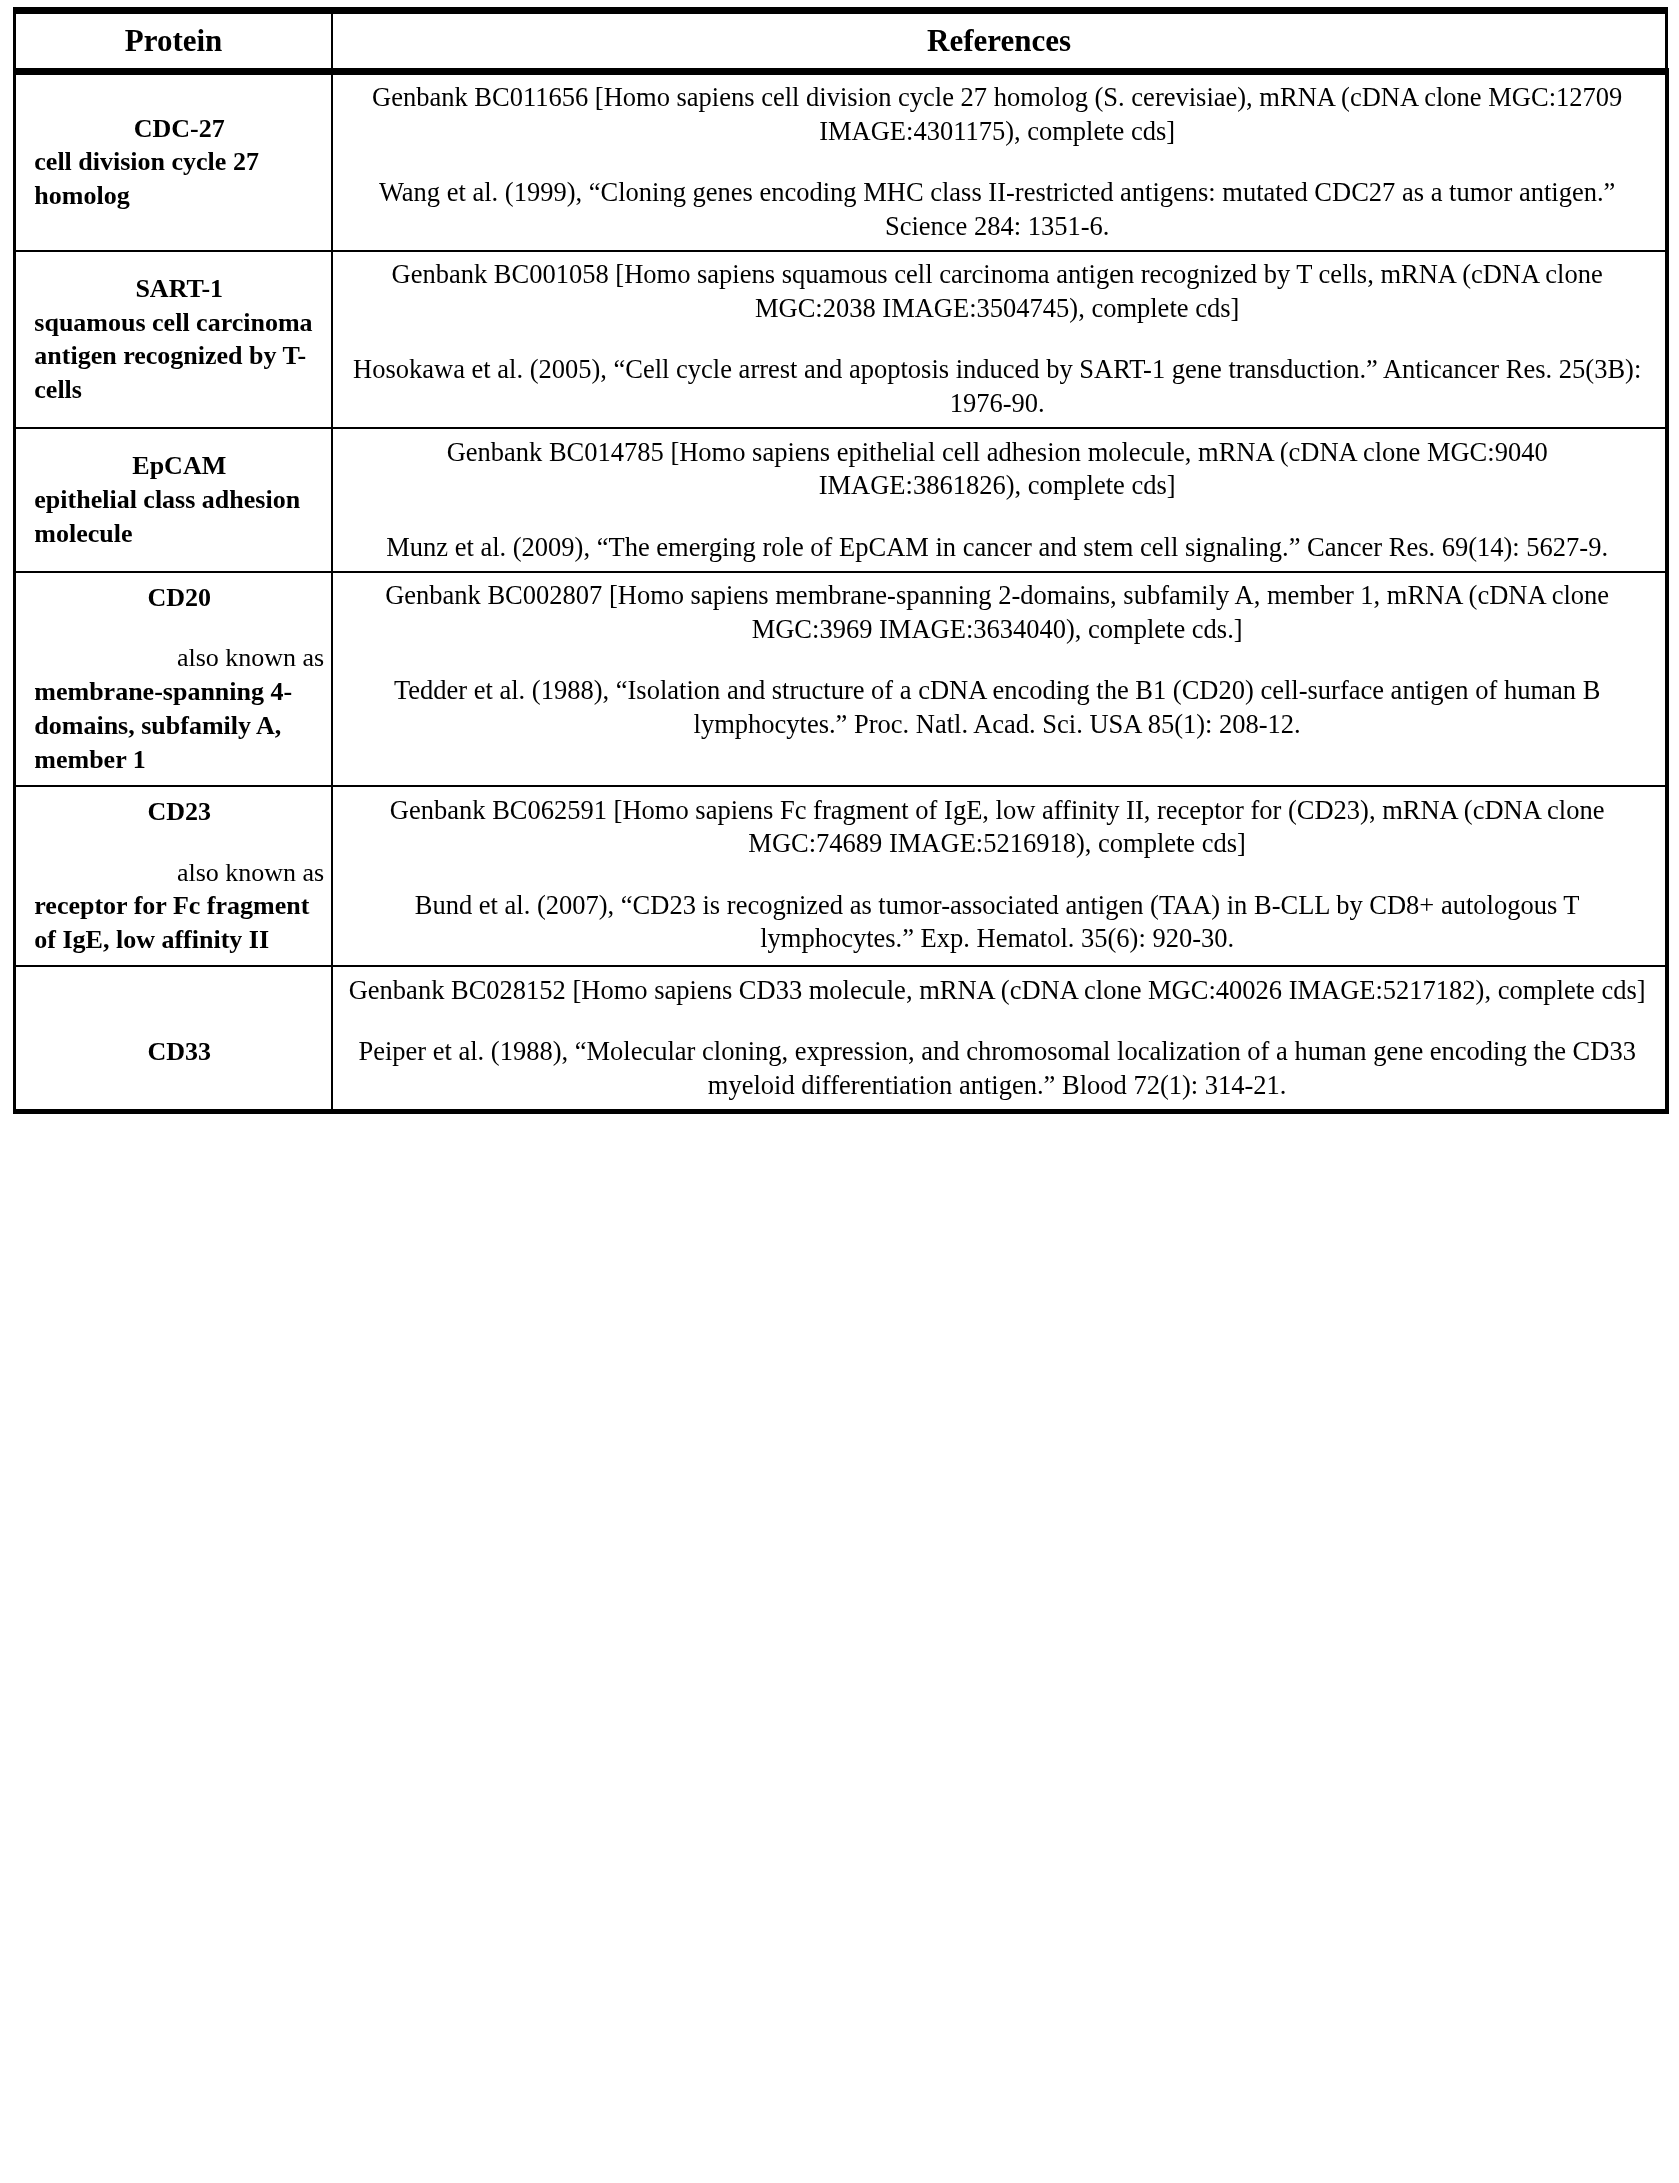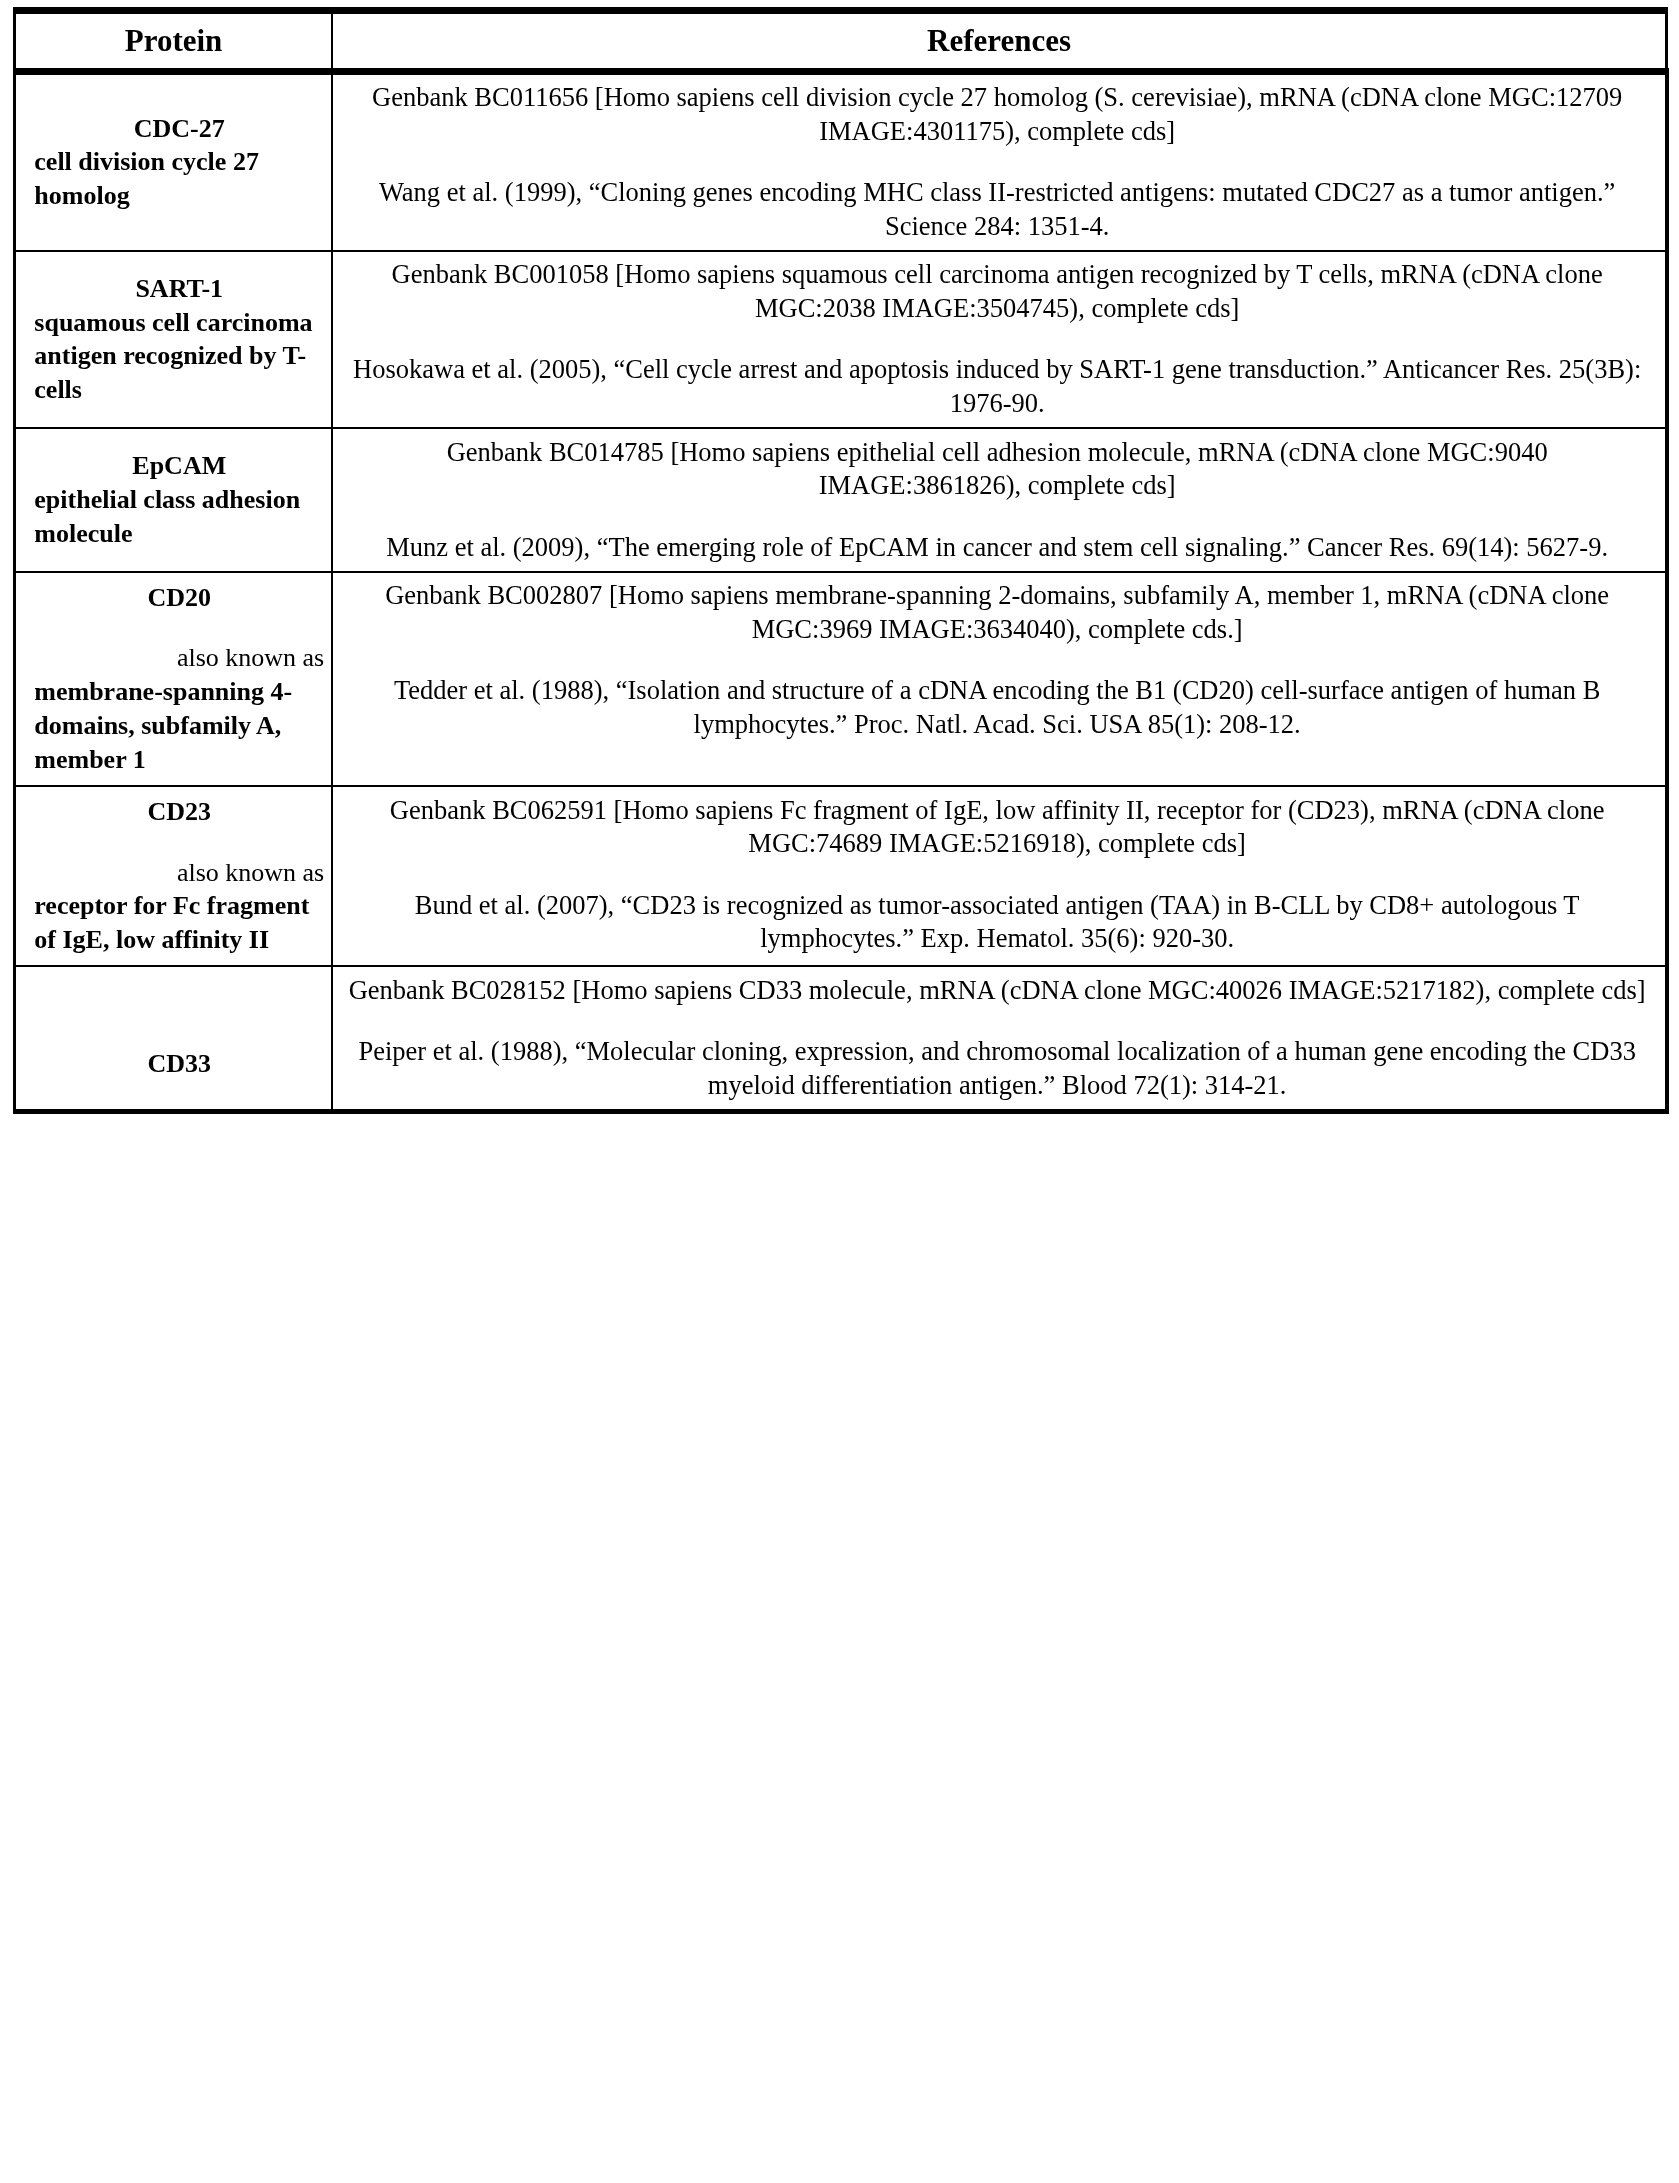--- a/index.html
+++ b/index.html
@@ -97,21 +97,21 @@
     display: block;
     height: 26.5px;
   }
   .ref-para {
     display: block;
   }
   .ref-gap {
     display: block;
     height: 28px;
   }
-  .shift-down { position: relative; top: 26px; }
+  .shift-down { position: relative; top: 14px; }
 </style>
 </head>
 <body>
 
 <div class="page">
 
   <table class="protein-table">
     <colgroup>
       <col class="c-protein">
       <col class="c-refs">
@@ -127,21 +127,21 @@
     <tbody>
 
       <tr>
         <td class="protein-cell">
           <span class="pname">CDC-27</span>
           <span class="pdesc">cell division cycle 27 homolog</span>
         </td>
         <td class="refs-cell">
           <span class="ref-para">Genbank BC011656 [Homo sapiens cell division cycle 27 homolog (S. cerevisiae), mRNA (cDNA clone MGC:12709 IMAGE:4301175), complete cds]</span>
           <span class="ref-gap"></span>
-          <span class="ref-para">Wang et al. (1999), “Cloning genes encoding MHC class II-restricted antigens: mutated CDC27 as a tumor antigen.” Science 284: 1351-4.</span>
+          <span class="ref-para">Wang et al. (1999), “Cloning genes encoding MHC class II-restricted antigens: mutated CDC27 as a tumor antigen.” Science 284: 1351-6.</span>
         </td>
       </tr>
 
       <tr>
         <td class="protein-cell">
           <span class="pname">SART-1</span>
           <span class="pdesc">squamous cell carcinoma antigen recognized by T-cells</span>
         </td>
         <td class="refs-cell">
           <span class="ref-para">Genbank BC001058 [Homo sapiens squamous cell carcinoma antigen recognized by T cells, mRNA (cDNA clone MGC:2038 IMAGE:3504745), complete cds]</span>

